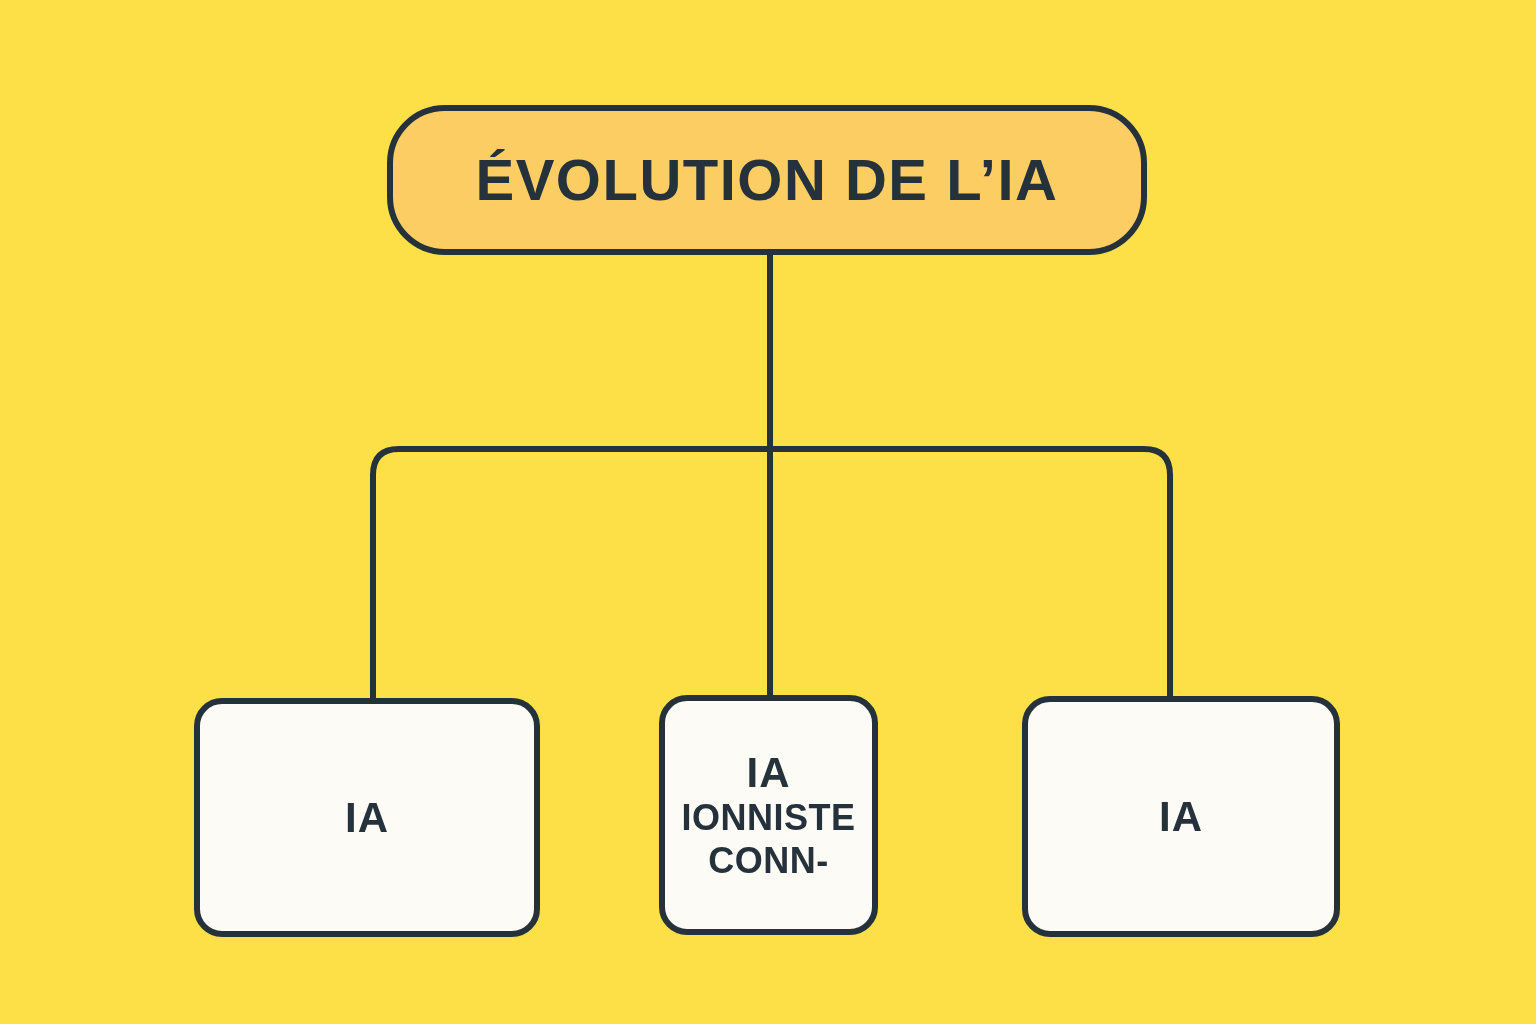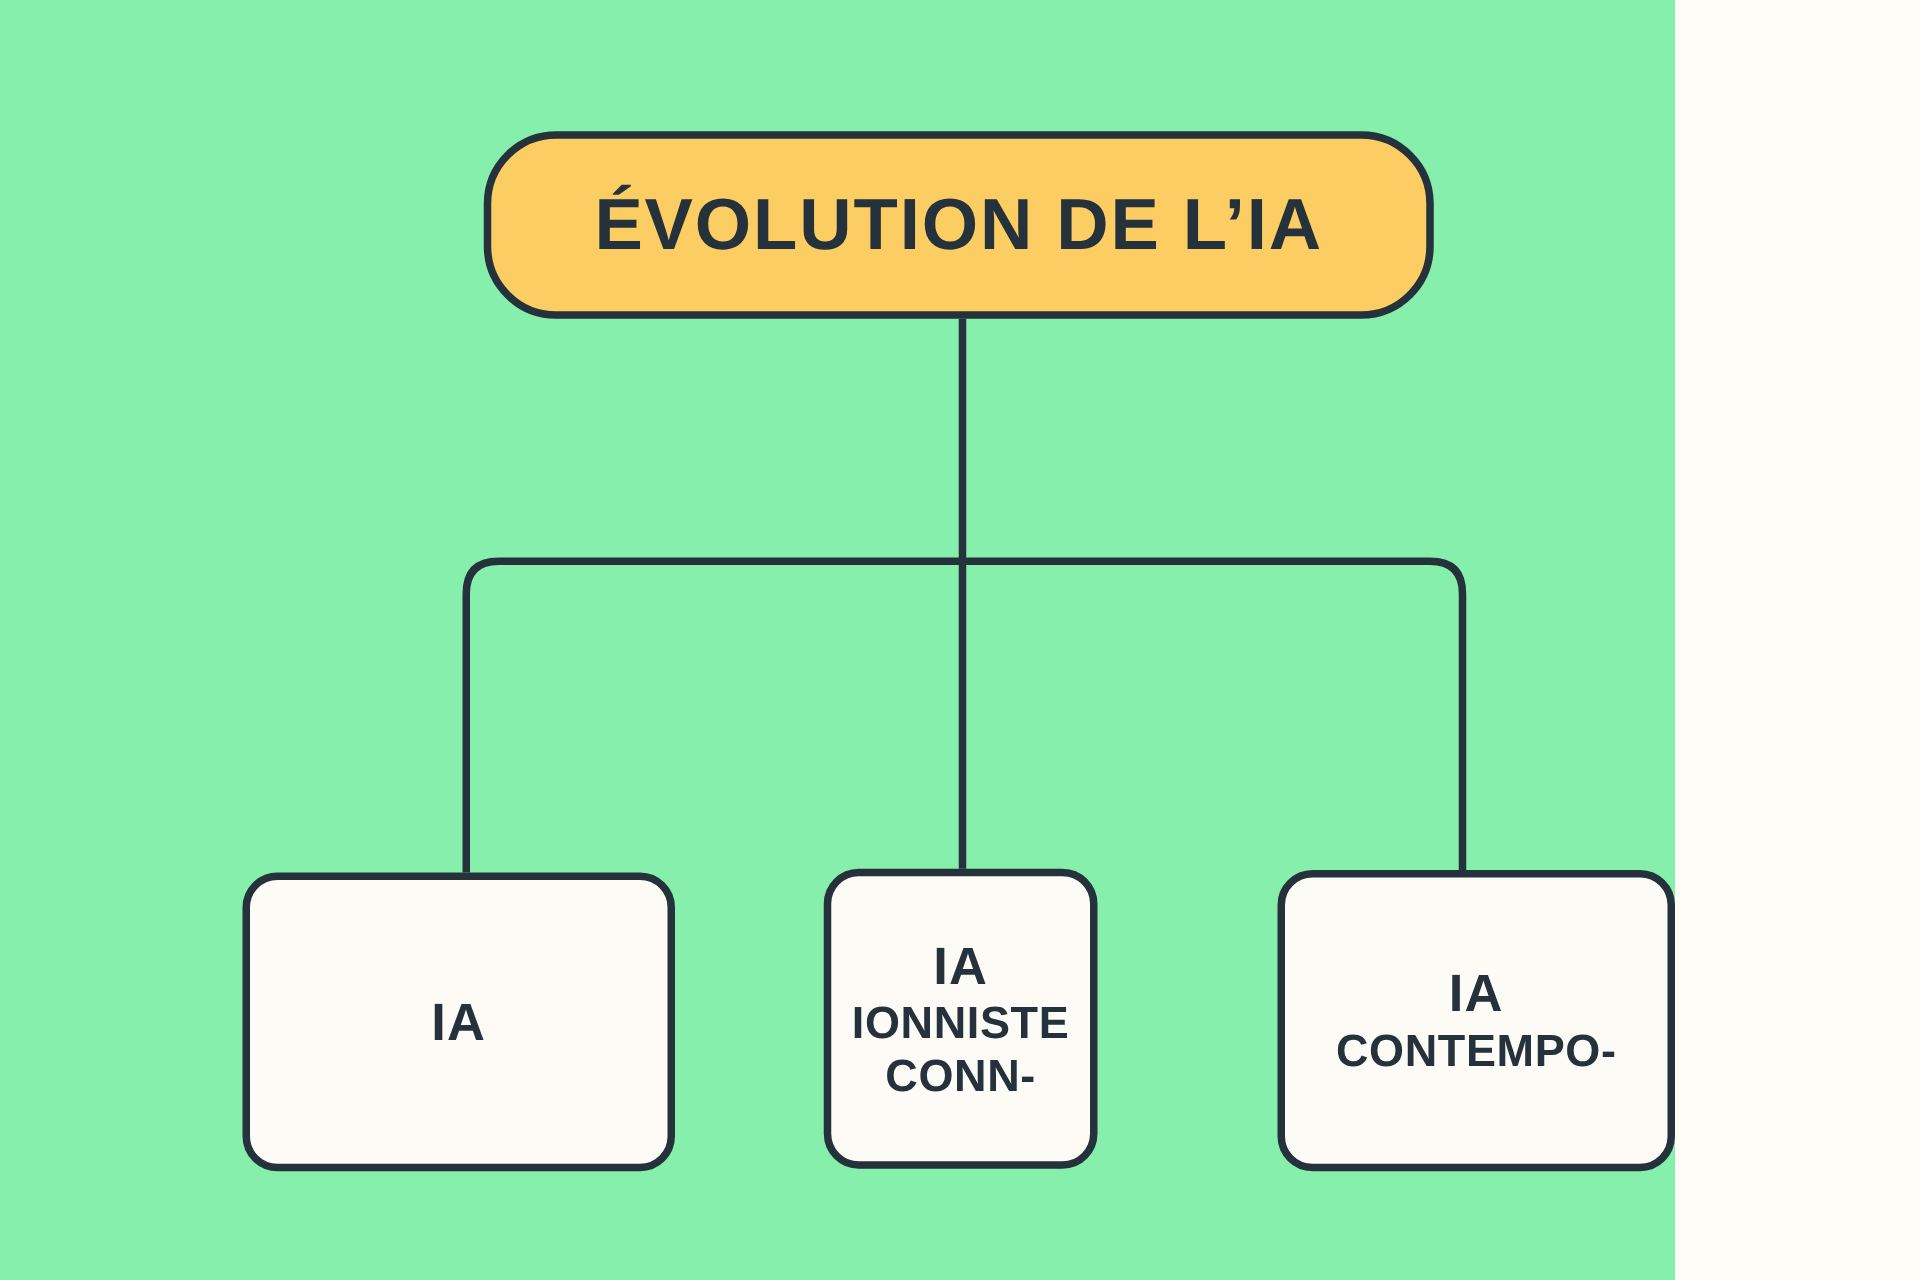--- a/index.html
+++ b/index.html
@@ -9,23 +9,23 @@
   }
   body {
     width: 1536px;
     height: 1024px;
     background: #fefcf7;
     font-family: "Liberation Sans", sans-serif;
     overflow: hidden;
   }
   #canvas {
     position: relative;
-    width: 1340px;
+    width: 1536px;
     height: 1024px;
-    background: #86efac;
+    background: #fde047;
   }
   #wires {
     position: absolute;
     left: 0;
     top: 0;
     width: 1536px;
     height: 1024px;
     pointer-events: none;
   }
   .node {
@@ -124,17 +124,16 @@
     <div class="line-top">IA</div>
     <div class="line-rest">
       <span class="seg">IONNISTE</span>
       <span class="seg">CONN-</span>
     </div>
   </div>
 
   <div class="node child" id="child-2">
     <div class="line-top">IA</div>
     <div class="line-rest">
-      <span class="seg">CONTEMPO-</span>
     </div>
   </div>
 
 </div>
 
 </body></html>

